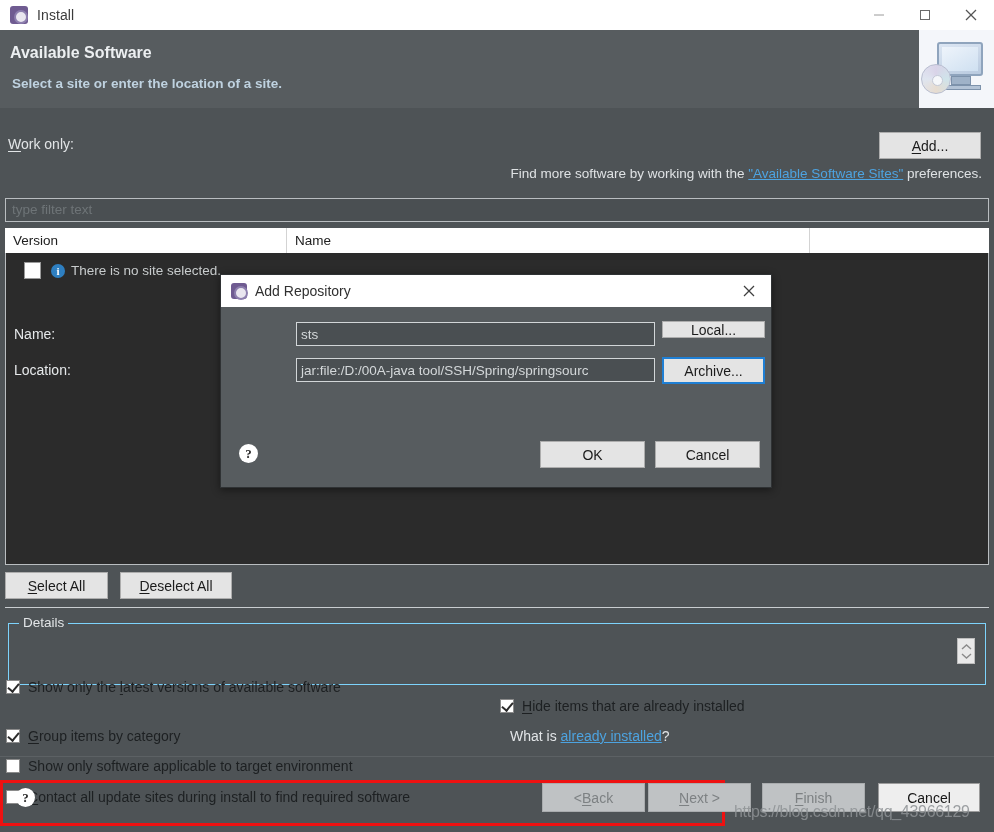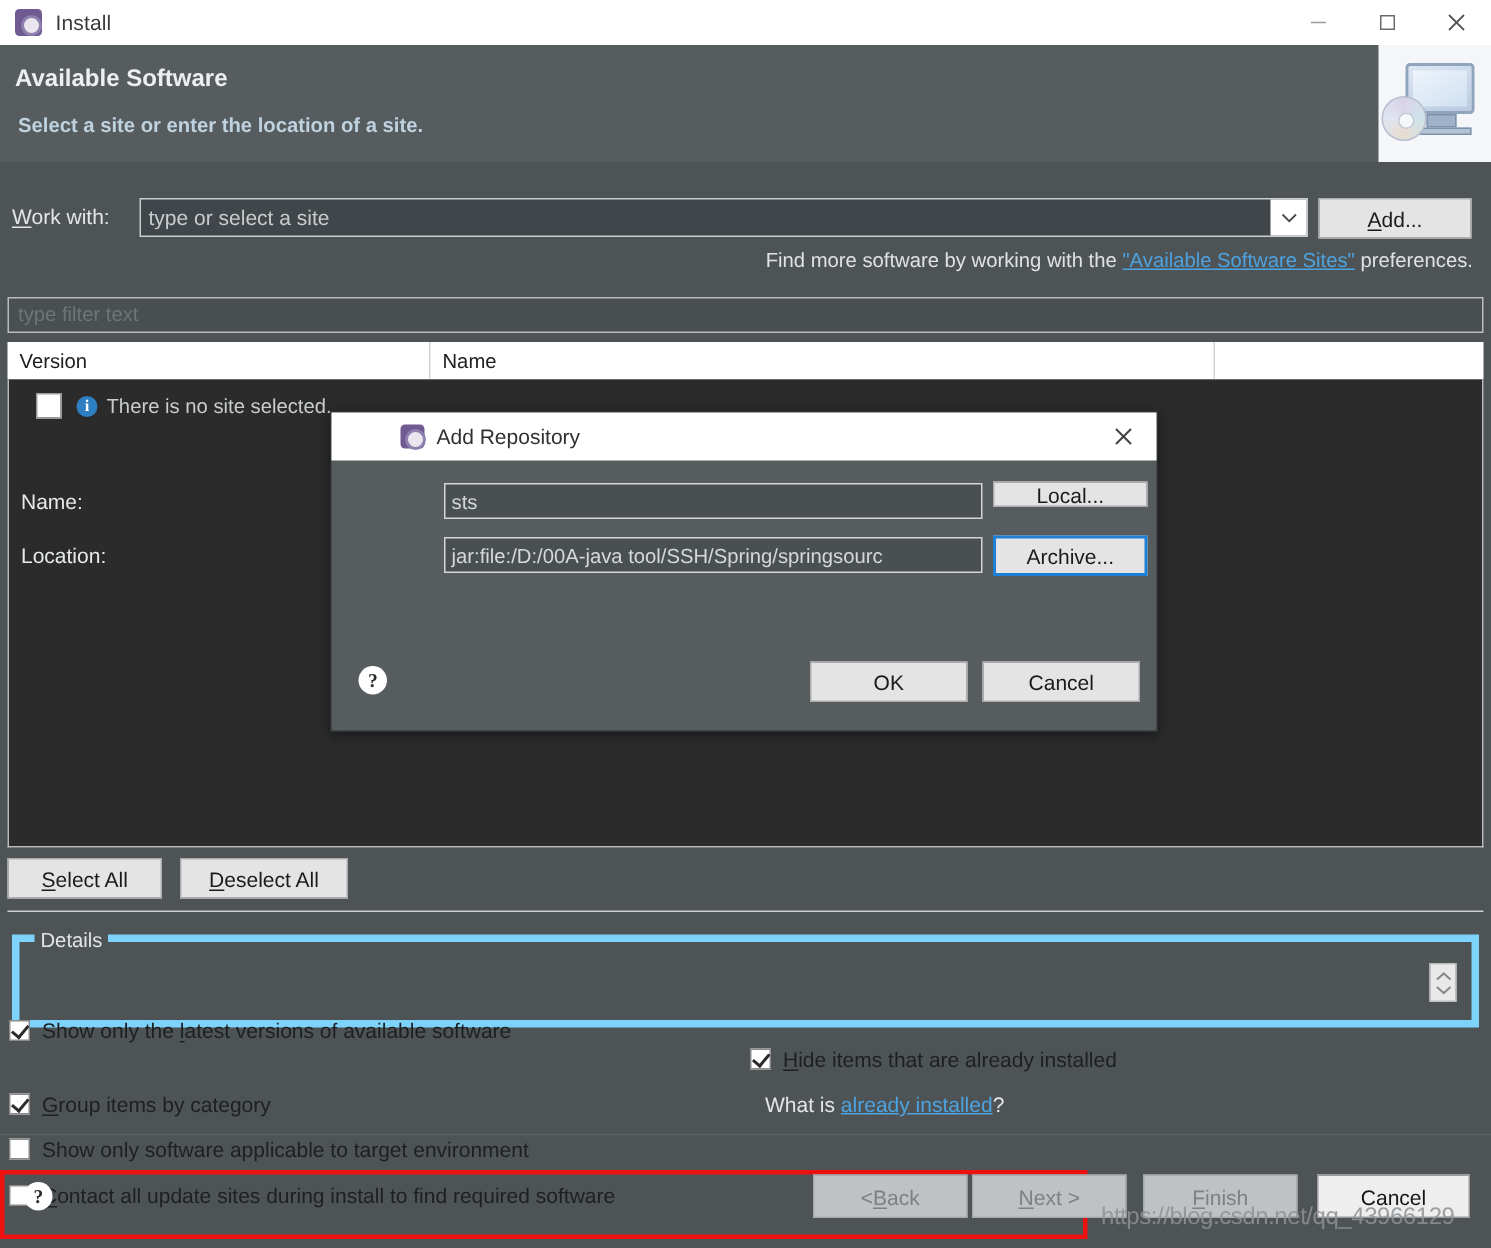--- a/index.html
+++ b/index.html
@@ -161,21 +161,21 @@
   }
   .tree-label { font-size:13.5px; color:#c8cccd; }
 
   .btn-selectall  { position:absolute; left:5px;  top:464px; width:103px; height:27px; }
   .btn-deselall   { position:absolute; left:120px;top:464px; width:112px; height:27px; }
 
   .hr-sep { position:absolute; left:5px; top:499px; width:984px; height:1px; background:#c9cdd0; }
 
   .details-group {
     position:absolute; left:8px; top:515px; width:978px; height:62px;
-    border:5px solid #7dd3fc;
+    border:1px solid #7dd3fc;
   }
   .details-legend {
     position:absolute; left:10px; top:-9px; background:#4e5356;
     padding:0 4px; font-size:13.5px; color:#e2e5e7;
   }
   .details-spin {
     position:absolute; right:10px; top:14px; width:18px; height:26px;
     background:#e9e9e9; border:1px solid #bdbdbd;
     display:flex; flex-direction:column; align-items:center; justify-content:center;
     color:#8a8a8a; line-height:7px; font-size:9px;
@@ -228,21 +228,21 @@
   }
 
   
   .dialog {
     position:absolute; left:220px; top:274px; width:552px; height:214px;
     background:#575c5f; border:1px solid #2f3234;
     box-shadow:0 2px 8px rgba(0,0,0,.45);
   }
   .dlg-title {
     position:absolute; left:0; top:0; width:100%; height:32px;
-    background:#ffffff; display:flex; align-items:center;padding-left:36px;
+    background:#ffffff; display:flex; align-items:center;
   }
   .dlg-title .dlg-ic { width:16px;height:16px;margin:0 8px 0 10px; flex:none; }
   .dlg-title .dlg-tx { font-size:14px; color:#303030; }
   .dlg-close {
     position:absolute; right:0; top:0; width:44px; height:32px;
     display:flex; align-items:center; justify-content:center; color:#404040;
   }
 
   .dlg-lbl { position:absolute; font-size:14px; color:#e6e9eb; }
   .lbl-name { left:14px; top:326px; }
@@ -309,29 +309,21 @@
           <div class="mon-stand"></div>
           <div class="mon-base"></div>
         <div class="cd"></div>
       </div>
     </div>
   </div>
 
   <div class="body-area">
 
     <div class="workwith-row">
-      <div class="lbl-workwith"><u>W</u><span>ork with:</span></div>
-      <div class="combo">
-        <div class="combo-val">type or select a site</div>
-        <div class="combo-arrow">
-          <svg width="11" height="8" viewBox="0 0 11 8">
-              <polyline points="1,2 5.5,6.5 10,2" fill="none" stroke="#4a4a4a" stroke-width="1.2"></polyline>
-            </svg>
-        </div>
-      </div>
+      <div class="lbl-workwith"><u>W</u><span>ork only:</span></div>
       <div class="btn btn-add">
           <u>A</u>
           <span>dd...</span>
         </div>
     </div>
 
     <div class="findmore">
       <span>Find more software by working with the </span><span class="link">"Available Software Sites"</span><span> preferences.</span>
     </div>
 

